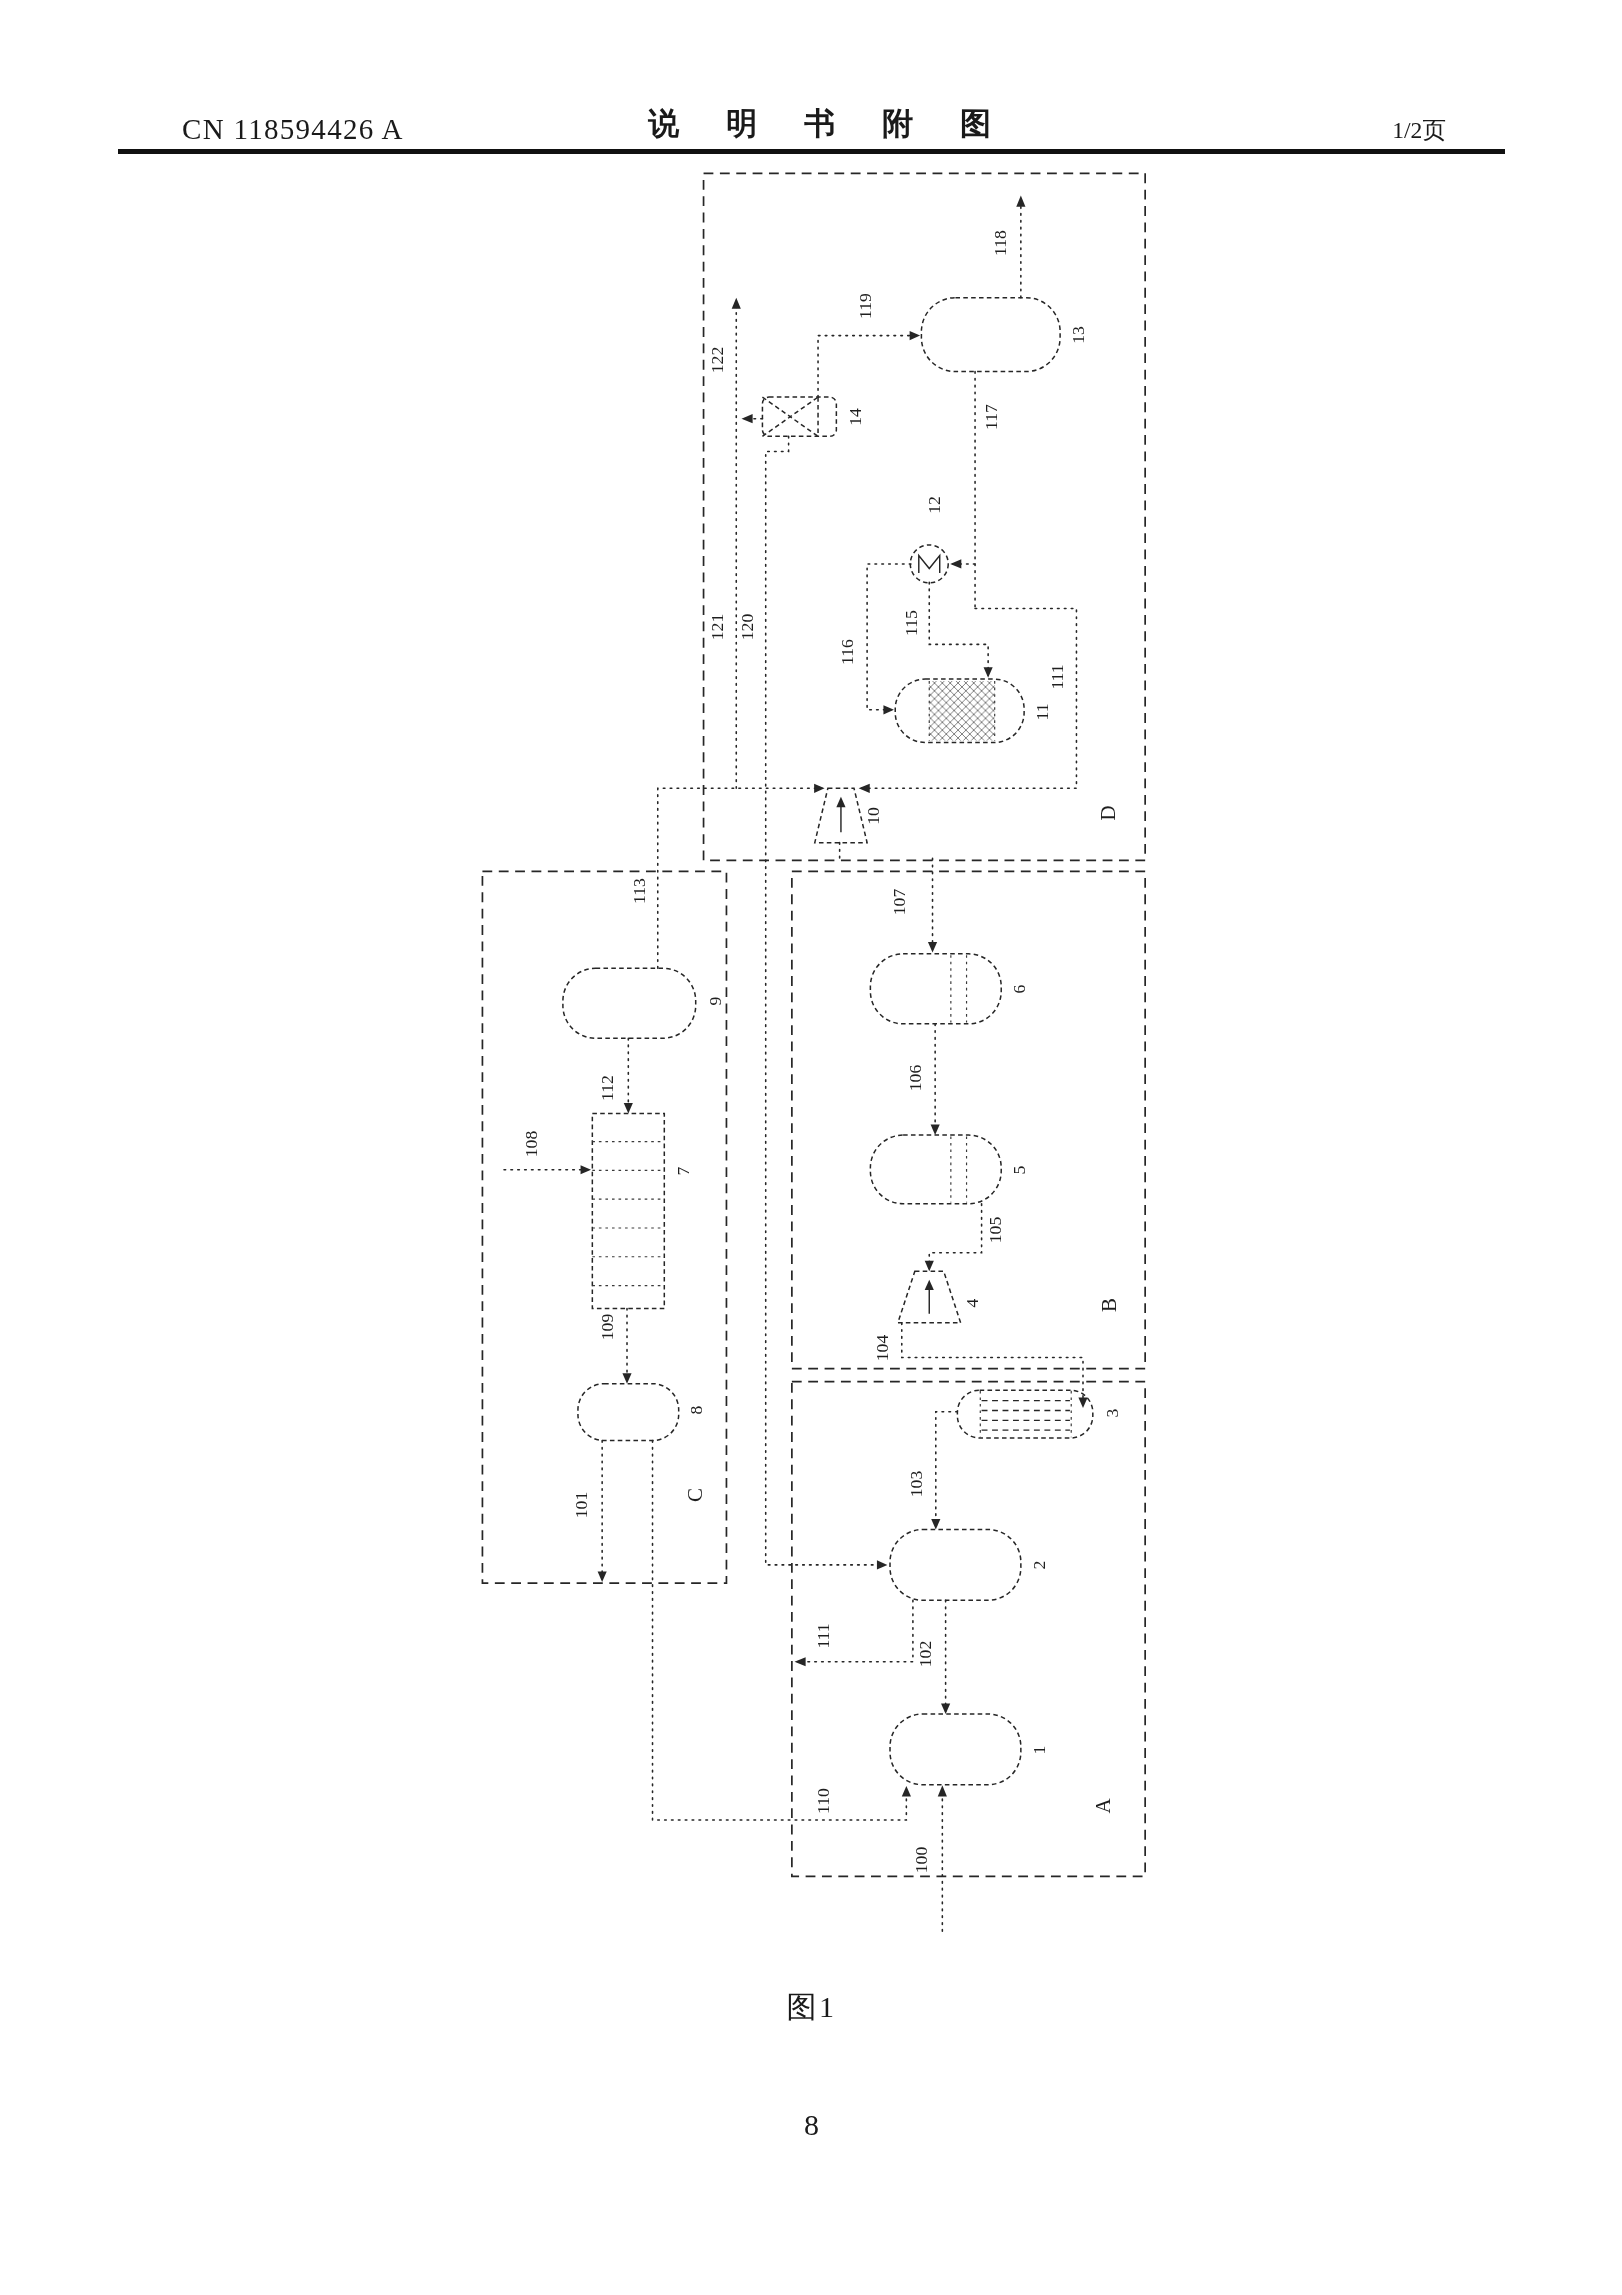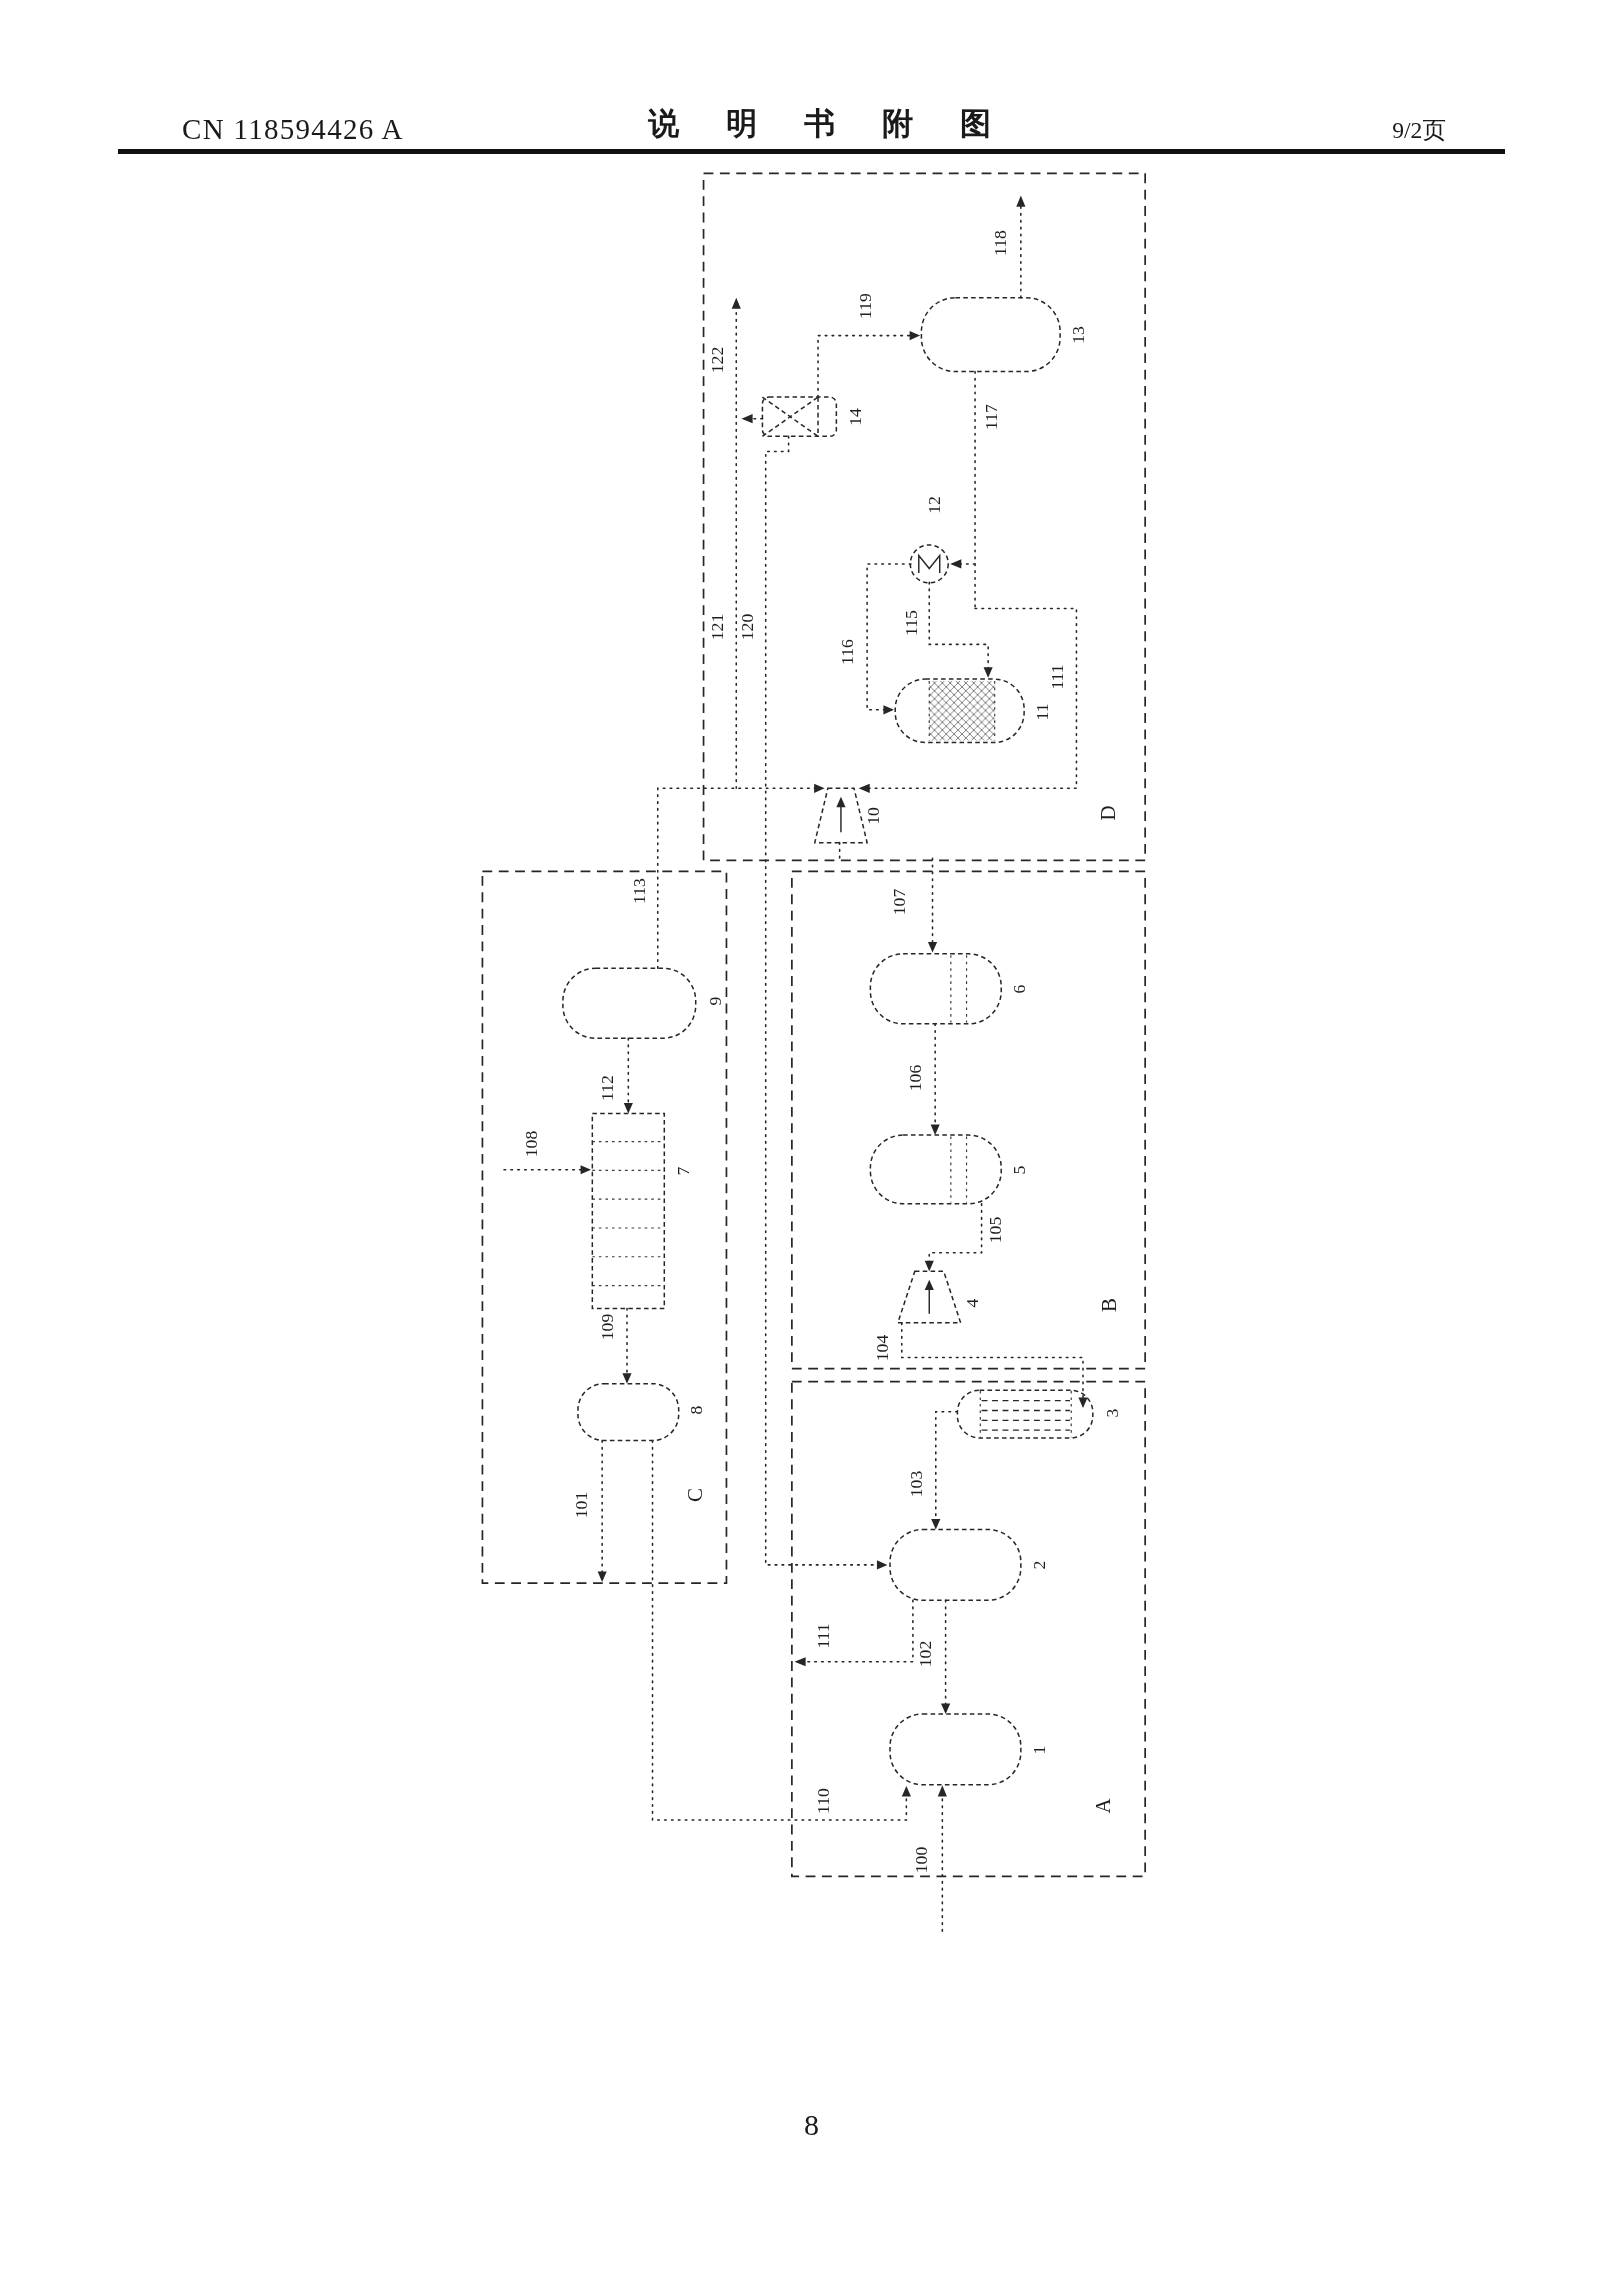--- a/index.html
+++ b/index.html
@@ -34,21 +34,21 @@
   .dlabel.section { font-size:21px; }
 </style>
 </head>
 <body>
 
 <div class="page">
 
   <div class="header">
     <div class="patent-no">CN 118594426 A</div>
     <div class="doc-title">说 明 书 附 图</div>
-    <div class="page-ind">9/2页</div>
+    <div class="page-ind">1/2页</div>
     <div class="header-rule"></div>
   </div>
 
   <svg width="1623" height="2295" viewBox="0 0 2480 3508">
     <defs>
       <pattern id="xh" width="12" height="12" patternUnits="userSpaceOnUse">
         <path d="M0,12 L12,0 M0,0 L12,12" stroke="#6a6a6a" stroke-width="1.3"></path>
       </pattern>
     </defs>
 
@@ -250,16 +250,17 @@
       <div class="dlabel" style="left: 911px; top: 623px;">115</div>
       <div class="dlabel" style="left: 847px; top: 652px;">116</div>
       <div class="dlabel" style="left: 991px; top: 417px;">117</div>
       <div class="dlabel" style="left: 1000px; top: 243px;">118</div>
       <div class="dlabel" style="left: 865px; top: 306px;">119</div>
       <div class="dlabel" style="left: 747px; top: 627px;">120</div>
       <div class="dlabel" style="left: 717px; top: 627px;">121</div>
       <div class="dlabel" style="left: 717px; top: 360px;">122</div>
     </div>
 
+  <div class="fig-caption">图1</div>
   <div class="page-num">8</div>
 
 </div>
 
 
 </body></html>

